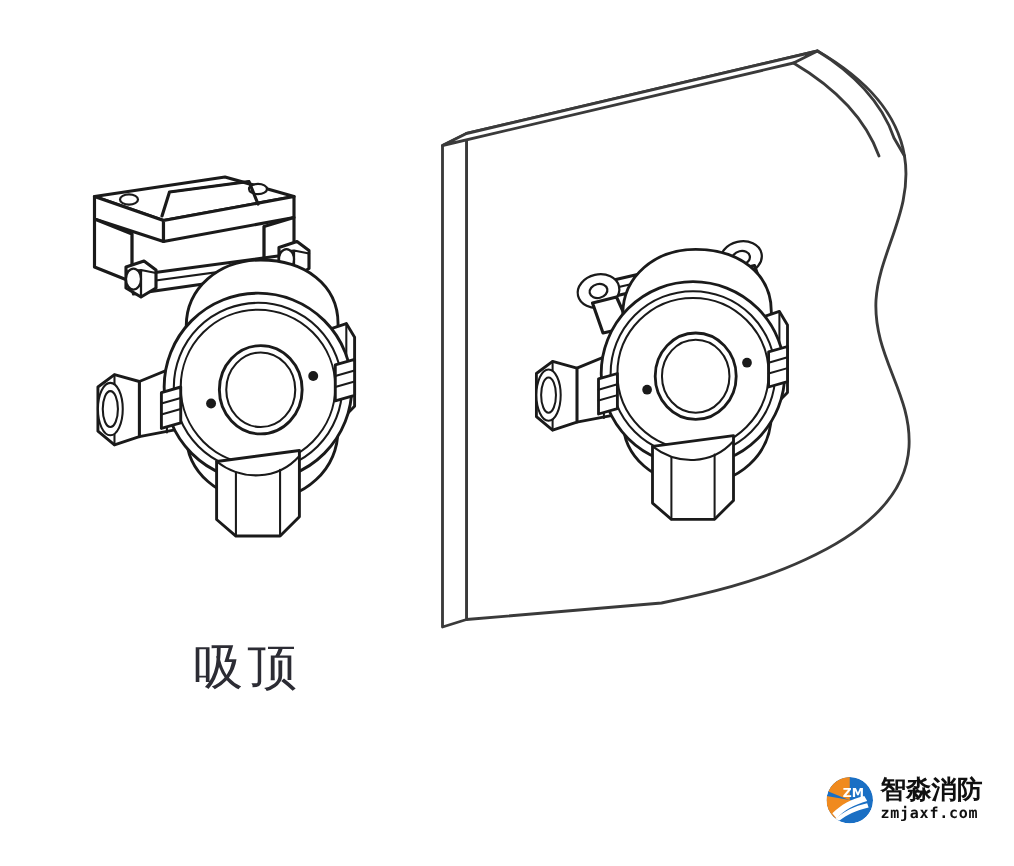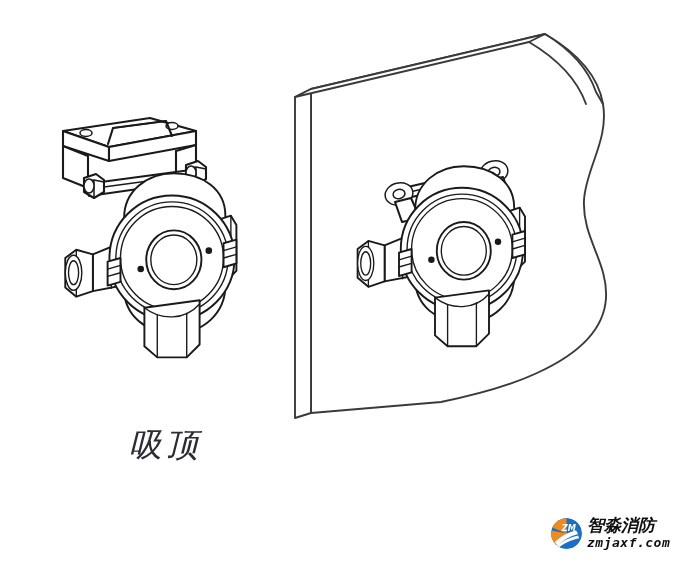--- a/index.html
+++ b/index.html
@@ -14,21 +14,20 @@
     position: relative;
     overflow: hidden;
     font-family: "DejaVu Sans", "Liberation Sans", sans-serif;
   }
   #stage {
     position: absolute;
     left: 0; top: 0;
     width: 676px;
     height: 436px;
     background: #ffffff;
-    font-style: italic;
   }
   .figure-svg {
     position: absolute;
     left: 0; top: 0;
     width: 676px;
     height: 577px;
     display: block;
   }
   .caption {
     position: absolute;
@@ -79,21 +78,21 @@
   #brand-cn {
     font-family: "DejaVu Sans", "Liberation Sans", sans-serif;
     font-size: 17px;
     font-weight: bold;
     color: #101010;
     letter-spacing: 0px;
     white-space: nowrap;
   }
   #brand-url {
     font-family: "DejaVu Sans Mono", "Liberation Mono", monospace;
-    font-size: 13px;
+    font-size: 10px;
     font-weight: bold;
     color: #101010;
     letter-spacing: 0.5px;
     white-space: nowrap;
     margin-top: 2px;
   }
 </style>
 </head>
 <body>
 

